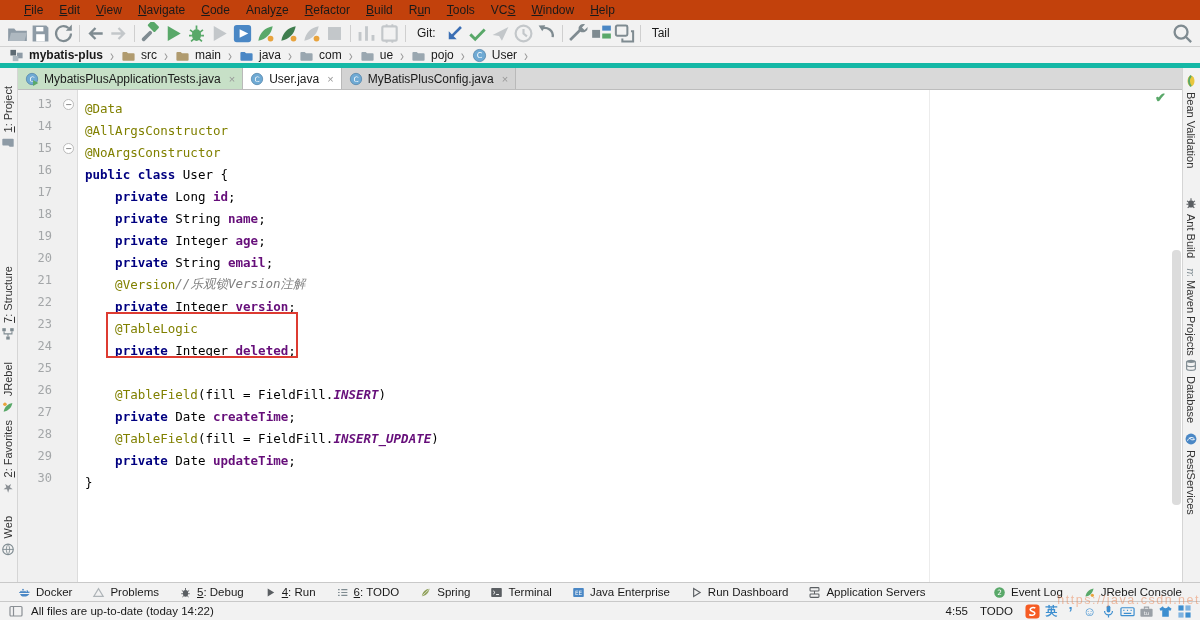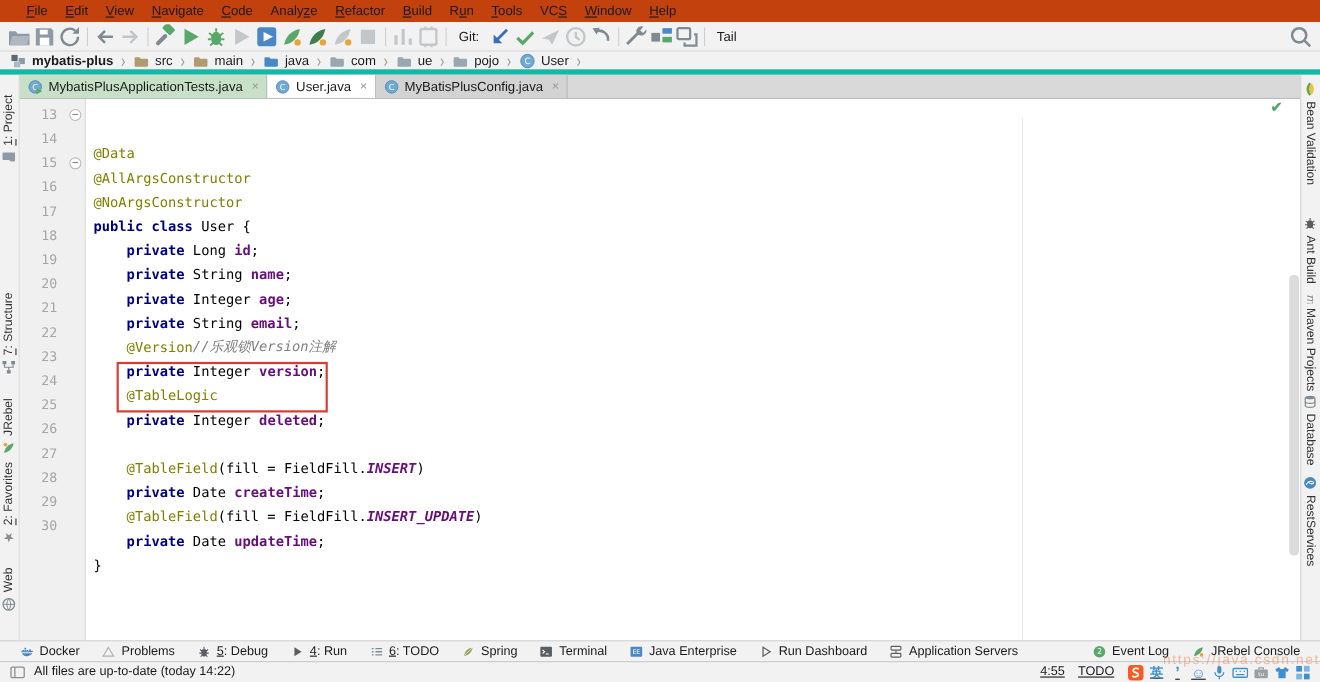--- a/index.html
+++ b/index.html
@@ -64,22 +64,22 @@
   .tab-close{color:#999;font-size:11px;margin-left:3px;}
 
   
   .editor{flex:1;display:flex;background:#fff;position:relative;overflow:hidden;}
   .gutter{width:60px;background:#f0f0f0;border-right:1px solid #dcdcdc;flex:none;
           font:12px "DejaVu Sans Mono",monospace;color:#a3a6a8;padding-top:3px;}
   .gutter-line{height:22px;display:flex;align-items:center;}
   .gutter-num{width:34px;text-align:right;}
   .fold{margin-left:auto;margin-right:3px;width:11px;height:11px;border:1px solid #bbb;border-radius:50%;
         background:#fff;color:#777;font-size:10px;line-height:9px;text-align:center;}
-  .codepane{flex:1;position:relative;padding-top:21px;padding-left:7px;
-            font:12.5px "DejaVu Sans Mono",monospace;margin-top:17px;}
+  .codepane{flex:1;position:relative;padding-top:7px;padding-left:7px;
+            font:12.5px "DejaVu Sans Mono",monospace;}
   .code-line{height:22px;display:flex;align-items:center;white-space:pre;}
   .s-pl{color:#000;}
   .s-kw{color:#000080;font-weight:bold;}
   .s-fld{color:#660E7A;font-weight:bold;}
   .s-ann{color:#808000;}
   .s-cmt{color:#808080;font-style:italic;}
   .s-st{color:#660E7A;font-weight:bold;font-style:italic;}
   .red-box{position:absolute;left:28px;width:192px;border:2px solid #dd3b31;pointer-events:none;}
   .margin-guide{position:absolute;top:0;bottom:0;left:851px;width:1px;background:#ececec;}
   .scroll-thumb{position:absolute;right:1px;top:160px;width:9px;height:255px;background:#dcdcdc;
@@ -90,21 +90,21 @@
   .bottombar{height:19px;display:flex;align-items:center;background:#f2f2f2;
              border-top:1px solid #c9c9c9;font-size:11.5px;padding:0 8px;}
   .bb-item{display:flex;align-items:center;gap:5px;padding:0 10px;cursor:default;}
   .bb-item .icn{width:13px;height:13px;}
   .bb-right{margin-left:auto;display:flex;align-items:center;}
 
   
   .statusbar{height:19px;display:flex;align-items:center;background:#f2f2f2;
              border-top:1px solid #c9c9c9;font-size:11.5px;padding:0 8px;position:relative;}
   .status-left{display:flex;align-items:center;gap:7px;}
-  .status-right{margin-left:auto;display:flex;align-items:center;gap:12px;text-decoration:underline;}
+  .status-right{margin-left:auto;display:flex;align-items:center;gap:12px;}
   .ime{display:flex;align-items:center;gap:4px;}
   .ime .icn{width:15px;height:15px;}
   .char-icn{font-weight:bold;color:#3E8FD0;font-size:12px;}
   .watermark{position:absolute;right:0px;top:-9px;color:rgba(236,120,64,0.45);font-size:12.5px;
              letter-spacing:1.5px;white-space:nowrap;pointer-events:none;z-index:5;}
 </style>
 </head>
 <body>
 
 <div class="window">

